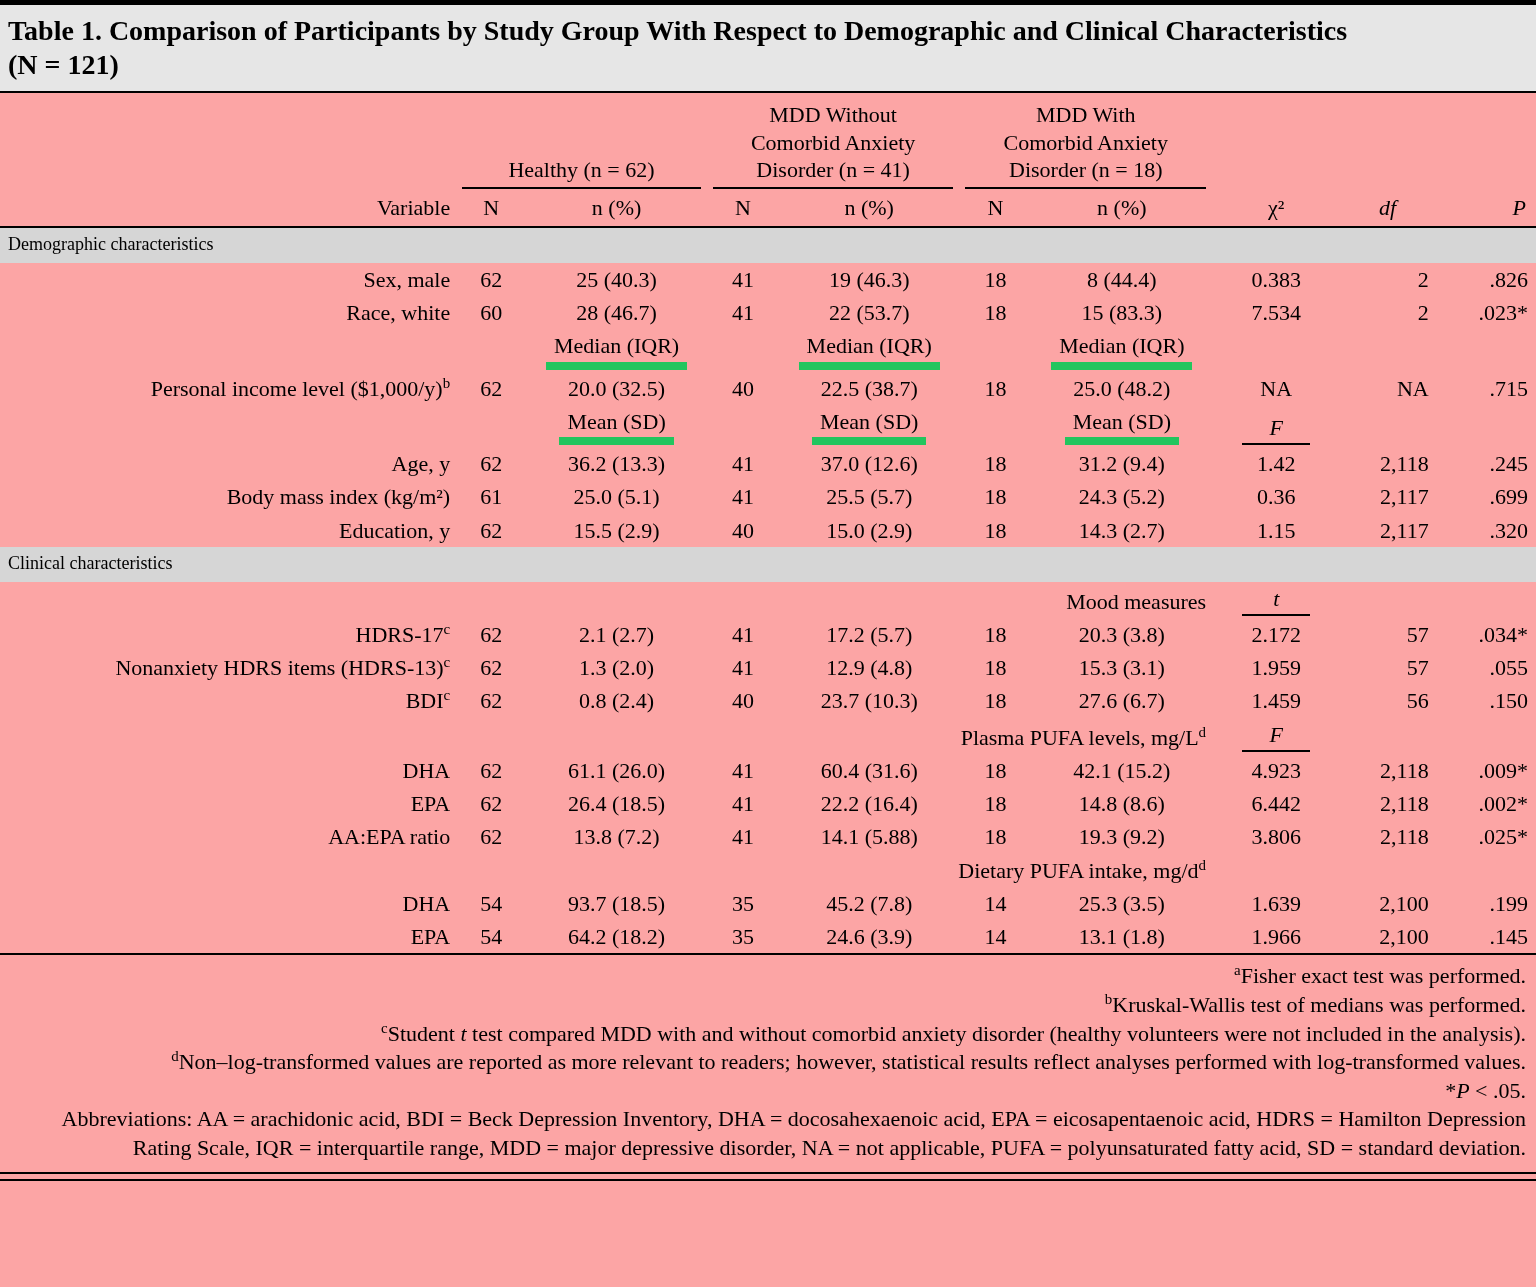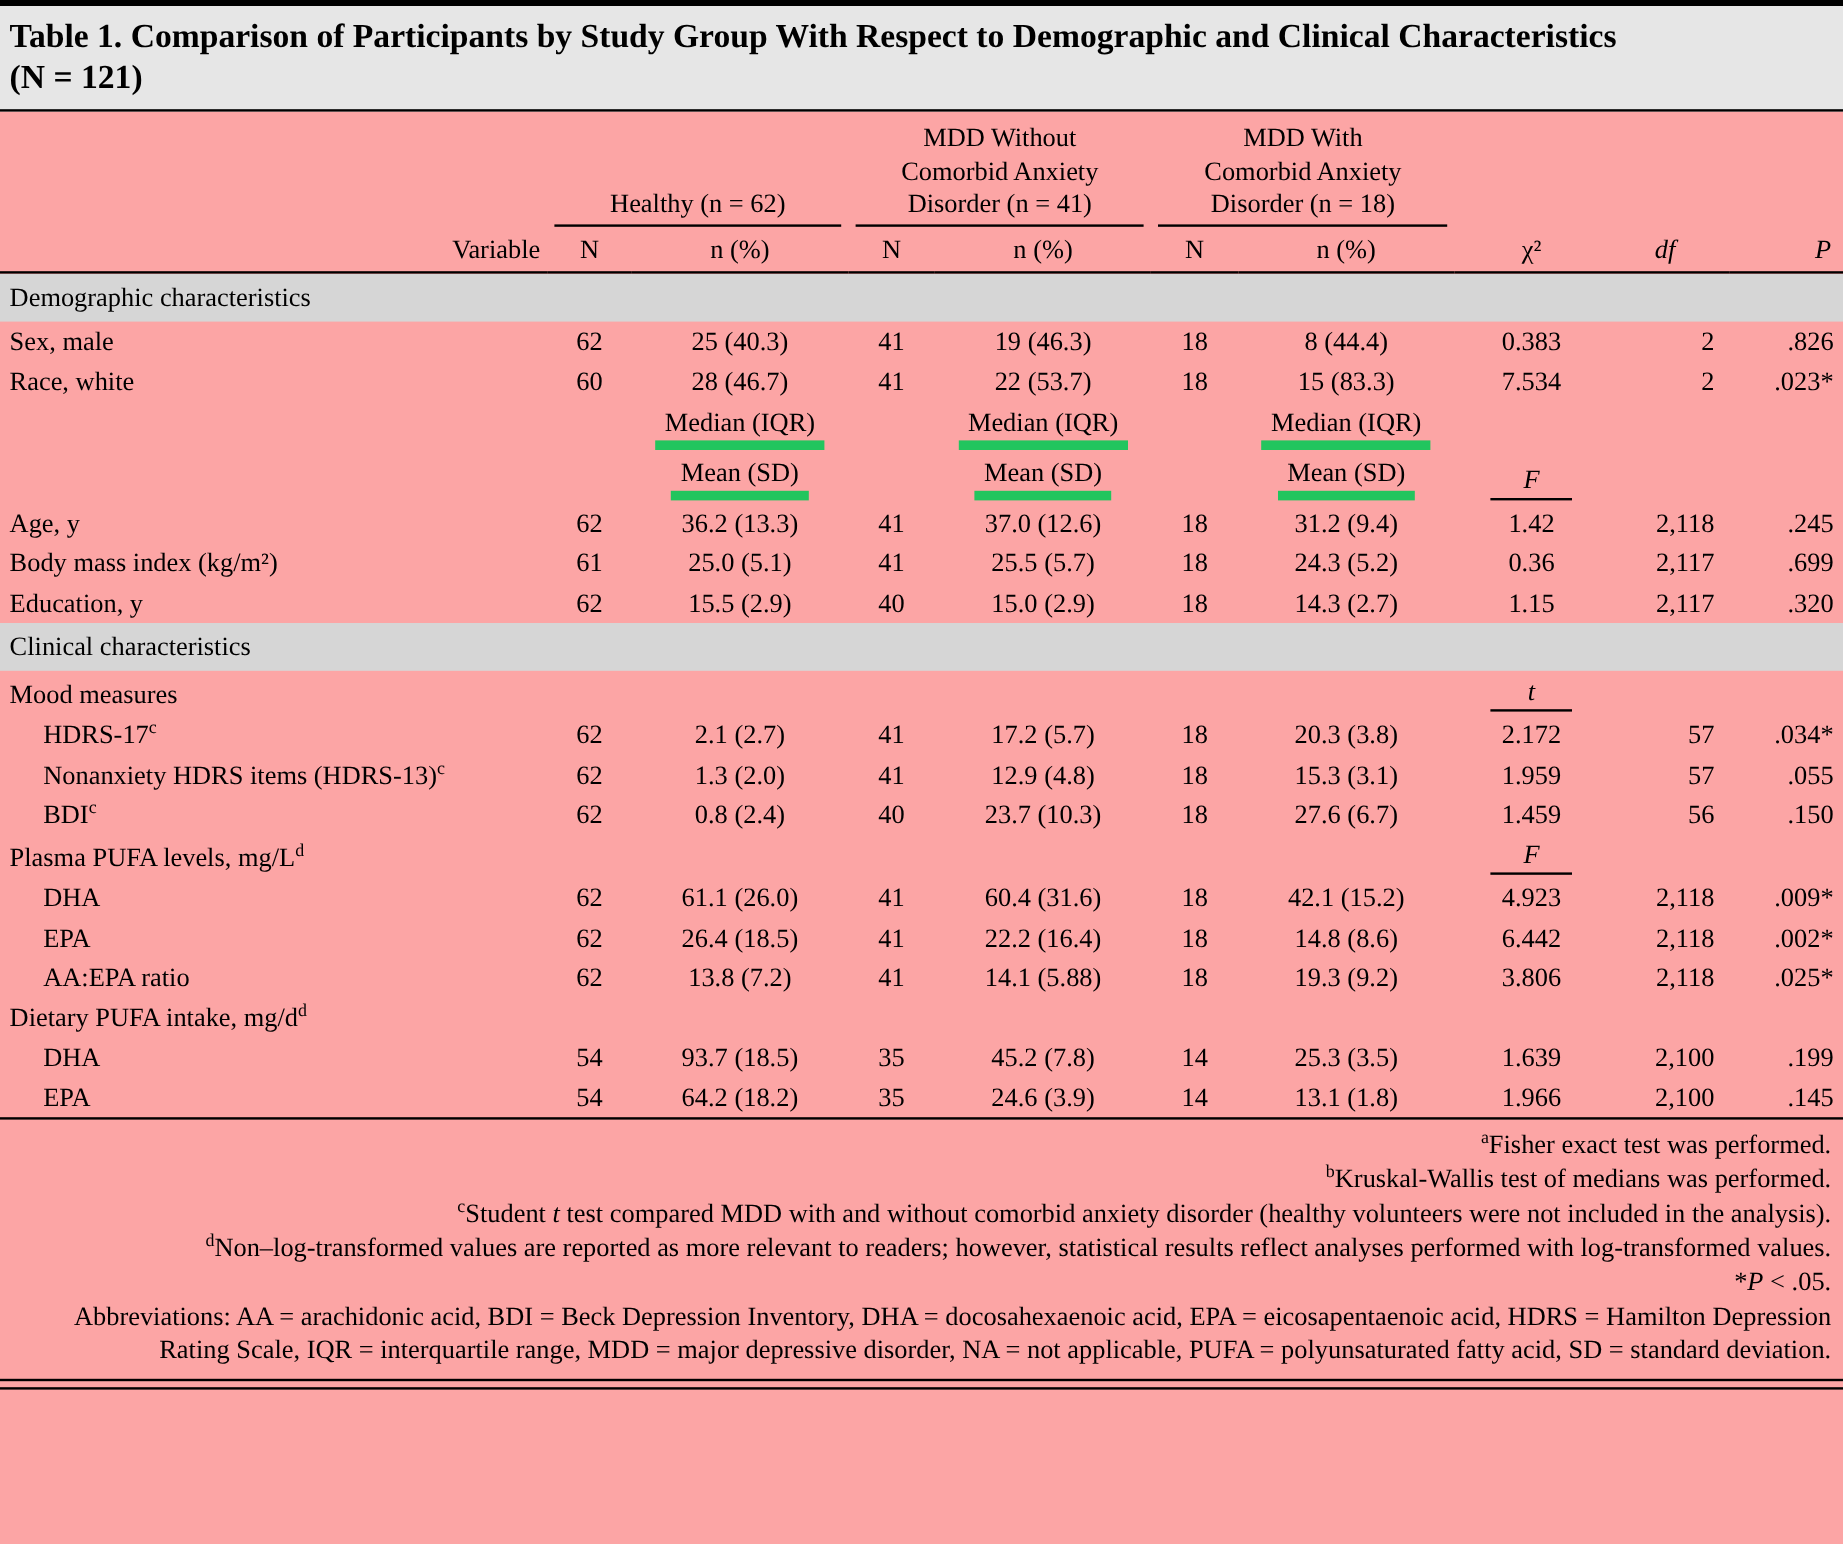--- a/index.html
+++ b/index.html
@@ -36,23 +36,23 @@
   .right { text-align: right; }
   .ital { font-style: italic; }
 
   tbody td { line-height: 1.33; }
   .row-data td, .row-group td, .row-subheader td { padding-top: 2px; padding-bottom: 2px; }
 
   .section-cell {
     background: var(--section-band, #d6d6d6);
     padding: 5px 8px 6px;
     text-align: left;
-    font-size: 22px;
+    font-size: 18px;
   }
-  .label-cell { text-align: left; padding-left: 8px; white-space: nowrap; }
+  .label-cell { text-align: right; padding-left: 8px; white-space: nowrap; }
   .label-cell.indent { padding-left: 36px; }
   .n-cell, .npct-cell, .stat-cell { text-align: center; }
   .df-cell { text-align: right; padding-right: 12px; }
   .p-cell { text-align: right; padding-right: 8px; }
 
   .sub-underline { display: inline-block; border-bottom: 8px solid #22c55e; padding: 0 8px 1px; }
   .stat-underline { display: inline-block; min-width: 68px; border-bottom: 2px solid #000; padding-bottom: 1px; text-align: center; }
 
   sup { font-size: 0.68em; line-height: 0; }
 
@@ -148,20 +148,32 @@
           <td class="n-cell"></td>
           <td class="npct-cell center"><span class="sub-underline">Median (IQR)</span></td>
           <td class="n-cell"></td>
           <td class="npct-cell center"><span class="sub-underline">Median (IQR)</span></td>
           <td class="n-cell"></td>
           <td class="npct-cell center"><span class="sub-underline">Median (IQR)</span></td>
           <td class="stat-cell center"></td>
           <td class="df-cell"></td>
           <td class="p-cell"></td>
         </tr>
+        <tr class="row-data">
+          <td class="label-cell"><span>Personal income level ($1,000/y)</span><sup>b</sup></td>
+          <td class="n-cell">62</td>
+          <td class="npct-cell">20.0 (32.5)</td>
+          <td class="n-cell">40</td>
+          <td class="npct-cell">22.5 (38.7)</td>
+          <td class="n-cell">18</td>
+          <td class="npct-cell">25.0 (48.2)</td>
+          <td class="stat-cell">NA</td>
+          <td class="df-cell">NA</td>
+          <td class="p-cell">.715</td>
+        </tr>
         <tr class="row-subheader">
           <td class="label-cell"></td>
           <td class="n-cell"></td>
           <td class="npct-cell center"><span class="sub-underline">Mean (SD)</span></td>
           <td class="n-cell"></td>
           <td class="npct-cell center"><span class="sub-underline">Mean (SD)</span></td>
           <td class="n-cell"></td>
           <td class="npct-cell center"><span class="sub-underline">Mean (SD)</span></td>
           <td class="stat-cell center"><span class="stat-underline ital">F</span></td>
           <td class="df-cell"></td>

